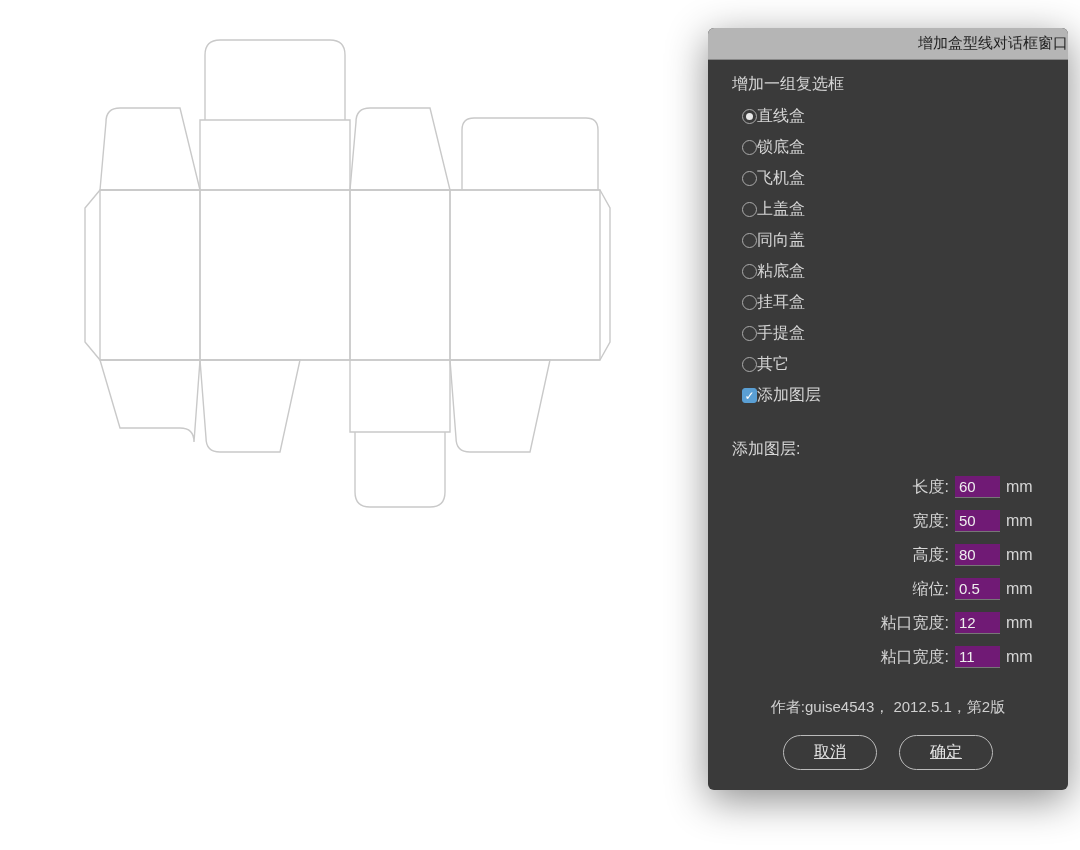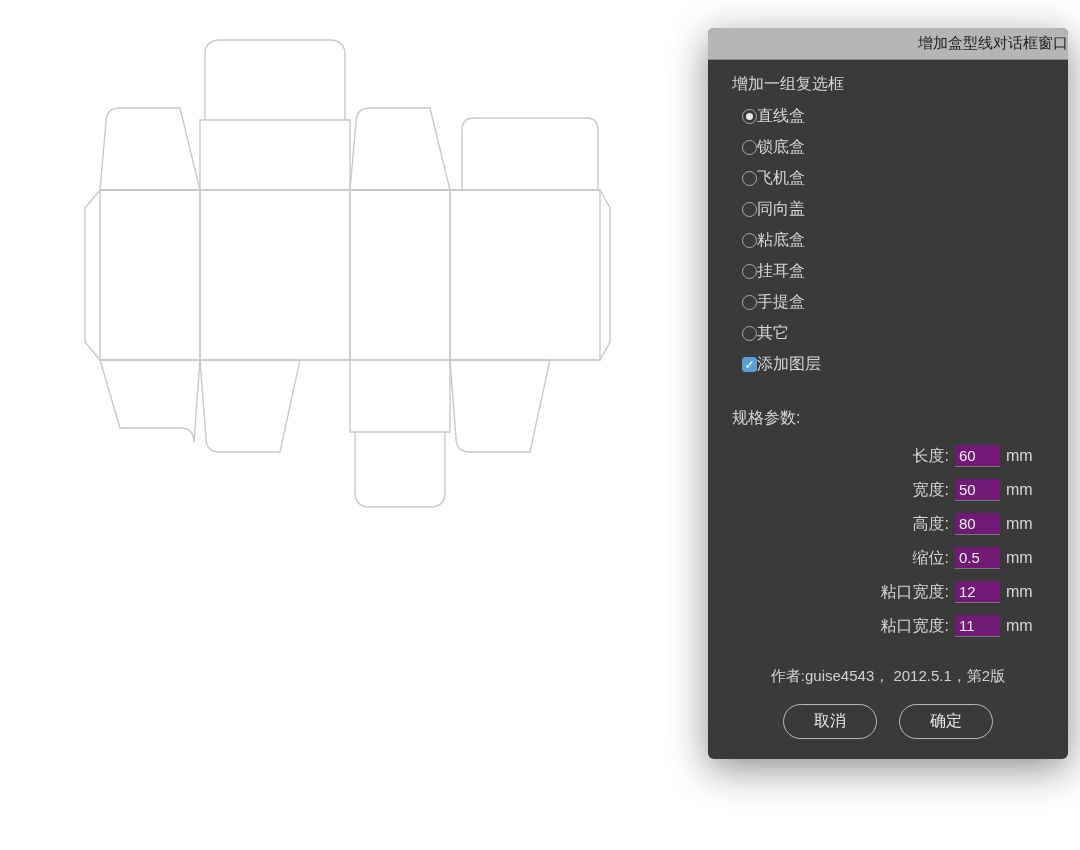--- a/index.html
+++ b/index.html
@@ -113,20 +113,21 @@
   margin-top: 24px;
   font-size: 15px;
   text-align: center;
   color: #cfcfcf;
 }
 .buttons {
   display: flex;
   justify-content: center;
   gap: 22px;
   margin-top: 18px;
+  text-decoration: underline;
 }
 .btn {
   border: 1.5px solid #bbb;
   background: transparent;
   color: #e5e5e5;
   border-radius: 20px;
   padding: 6px 30px;
   font-size: 16px;
   cursor: pointer;
 }
@@ -183,20 +184,24 @@
         <div class="radio-row">
           <span class="radio"></span>
           <span>锁底盒</span>
         </div>
         <div class="radio-row">
           <span class="radio"></span>
           <span>飞机盒</span>
         </div>
         <div class="radio-row">
           <span class="radio"></span>
+          <span>上盖盒</span>
+        </div>
+        <div class="radio-row">
+          <span class="radio"></span>
           <span>同向盖</span>
         </div>
         <div class="radio-row">
           <span class="radio"></span>
           <span>粘底盒</span>
         </div>
         <div class="radio-row">
           <span class="radio"></span>
           <span>挂耳盒</span>
         </div>
@@ -207,21 +212,21 @@
         <div class="radio-row">
           <span class="radio"></span>
           <span>其它</span>
         </div>
         <div class="radio-row">
           <span class="checkbox checked">✓</span>
           <span>添加图层</span>
         </div>
       </div>
 
-    <div class="params-label">规格参数:</div>
+    <div class="params-label">添加图层:</div>
 
     <div id="params-list">
         <div class="param-row">
           <span class="plabel">长度:</span>
           <input class="param-input" value="60" style="">
           <span class="param-unit">mm</span>
         </div>
         <div class="param-row">
           <span class="plabel">宽度:</span>
           <input class="param-input" value="50" style="">

